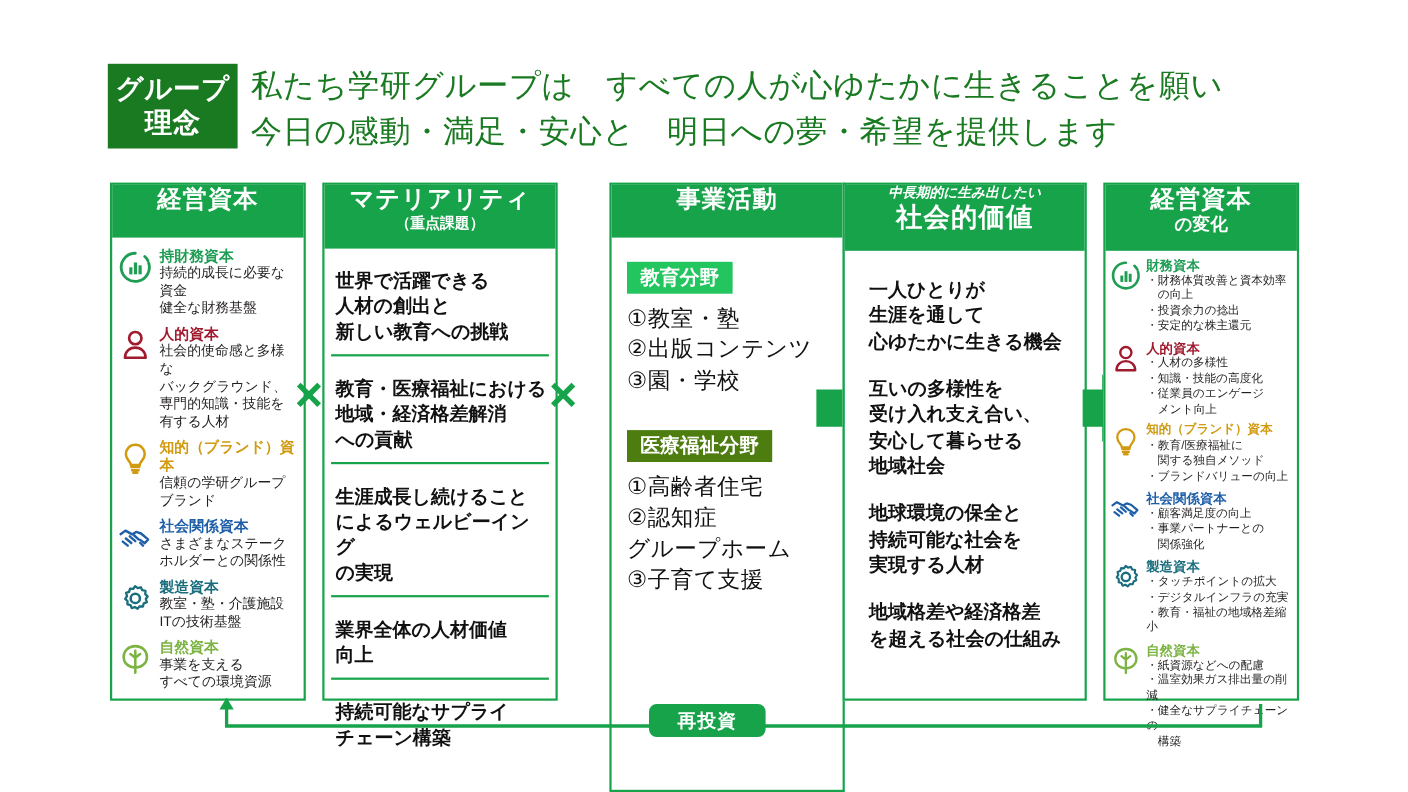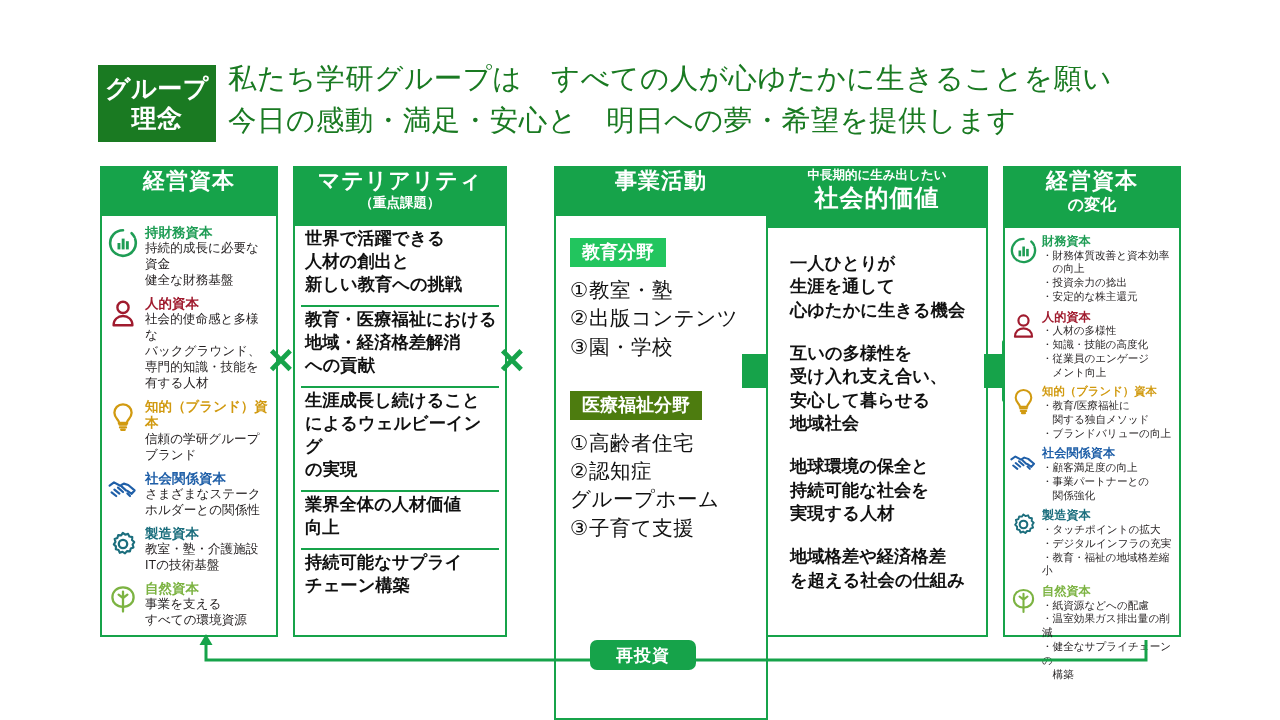--- a/index.html
+++ b/index.html
@@ -4,37 +4,37 @@
 <style>
   html,body{margin:0;padding:0;}
   body{
     width:1280px;height:720px;background:#ffffff;
     font-family:"Liberation Sans","DejaVu Sans",sans-serif;
     overflow:hidden;position:relative;
   }
   .stage{position:absolute;left:0;top:0;width:1280px;height:720px;}
 
   
-  .header{position:absolute;left:98px;top:58px;display:flex;align-items:flex-end;}
+  .header{position:absolute;left:98px;top:58px;display:flex;align-items:flex-start;}
   .badge{
     width:118px;height:77px;background:#1a7a22;color:#ffffff;
     display:flex;flex-direction:column;align-items:center;justify-content:center;
     font-weight:bold;font-size:25px;line-height:1.22;letter-spacing:0.5px;
   }
   .badge span{display:block;}
   .vision{margin-left:12px;color:#1a7a22;font-size:28.5px;font-weight:400;
     line-height:1.47;white-space:pre;letter-spacing:0.5px;}
 
   
   .col{position:absolute;box-sizing:border-box;border:2.5px solid #16a34a;background:#ffffff;}
   .col-head{background:#16a34a;color:#ffffff;text-align:center;box-sizing:border-box;
     display:flex;flex-direction:column;align-items:center;justify-content:flex-start;}
   .col-head .main{font-weight:bold;font-size:22px;line-height:1.15;letter-spacing:1px;}
   .col-head .sub{font-weight:bold;font-size:13.5px;line-height:1.2;margin-top:2px;}
-  .col-head .pre{font-weight:bold;font-size:12.5px;line-height:1.2;margin-bottom:1px;}
+  .col-head .pre{font-weight:bold;font-size:12.5px;line-height:1.2;margin-bottom:1px;font-style:italic;}
   .col-body{box-sizing:border-box;}
 
   
   .cap{display:flex;align-items:flex-start;}
   .cap .ico{flex:0 0 auto;display:flex;align-items:flex-start;justify-content:center;}
   .cap .txt{flex:1 1 auto;}
   .cap .ttl{font-weight:bold;}
   .cap .dsc{color:#231f20;}
 
   .c1 .cap{margin-bottom:7px;}
@@ -42,21 +42,21 @@
   .c1 .ttl{font-size:13.5px;line-height:1.2;}
   .c1 .dsc{font-size:12.6px;line-height:1.27;}
 
   .c5 .cap{margin-bottom:6px;}
   .c5 .ico{width:31px;margin-right:3px;margin-top:2px;}
   .c5 .ttl{font-size:12.2px;line-height:1.2;}
   .c5 .dsc{font-size:10.6px;line-height:1.3;white-space:pre-line;}
 
   
   .mat{font-weight:bold;font-size:17.3px;line-height:1.33;color:#111111;
-       padding:1px 0 9px 4px;white-space:pre-line;}
+       padding:18px 0 9px 4px;white-space:pre-line;}
   .mat + .mat{border-top:2.5px solid #16a34a;}
 
   
   .seg-title{display:inline-block;color:#ffffff;font-weight:bold;font-size:18px;
     padding:5px 12px 6px 12px;line-height:1;}
   .seg-title.edu{background:#22c55e;}
   .seg-title.med{background:#4d7c0f;}
   .seg-list{font-size:20.5px;line-height:1.38;color:#111111;white-space:pre-line;
     margin-top:9px;letter-spacing:0.5px;}
 

